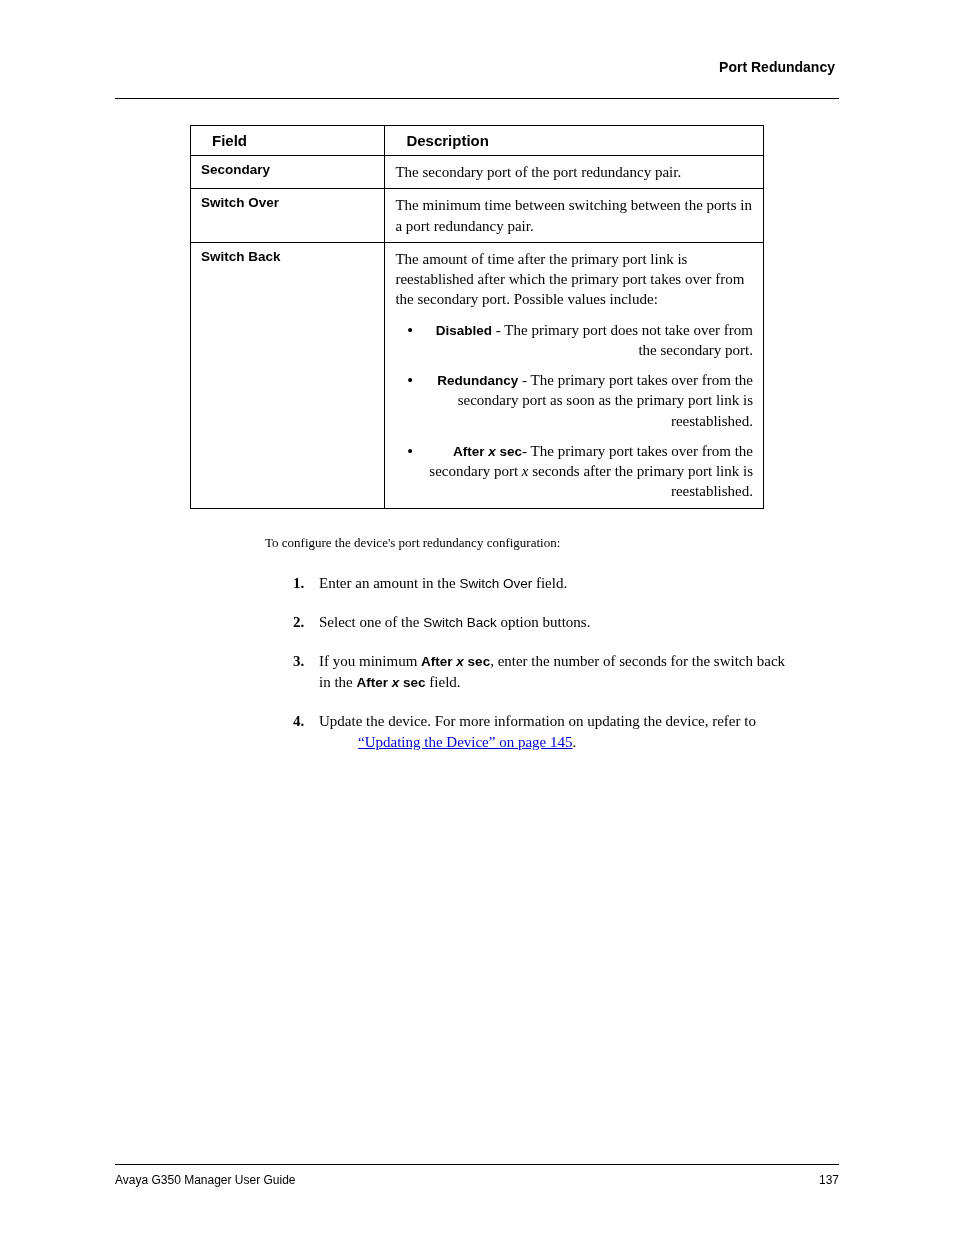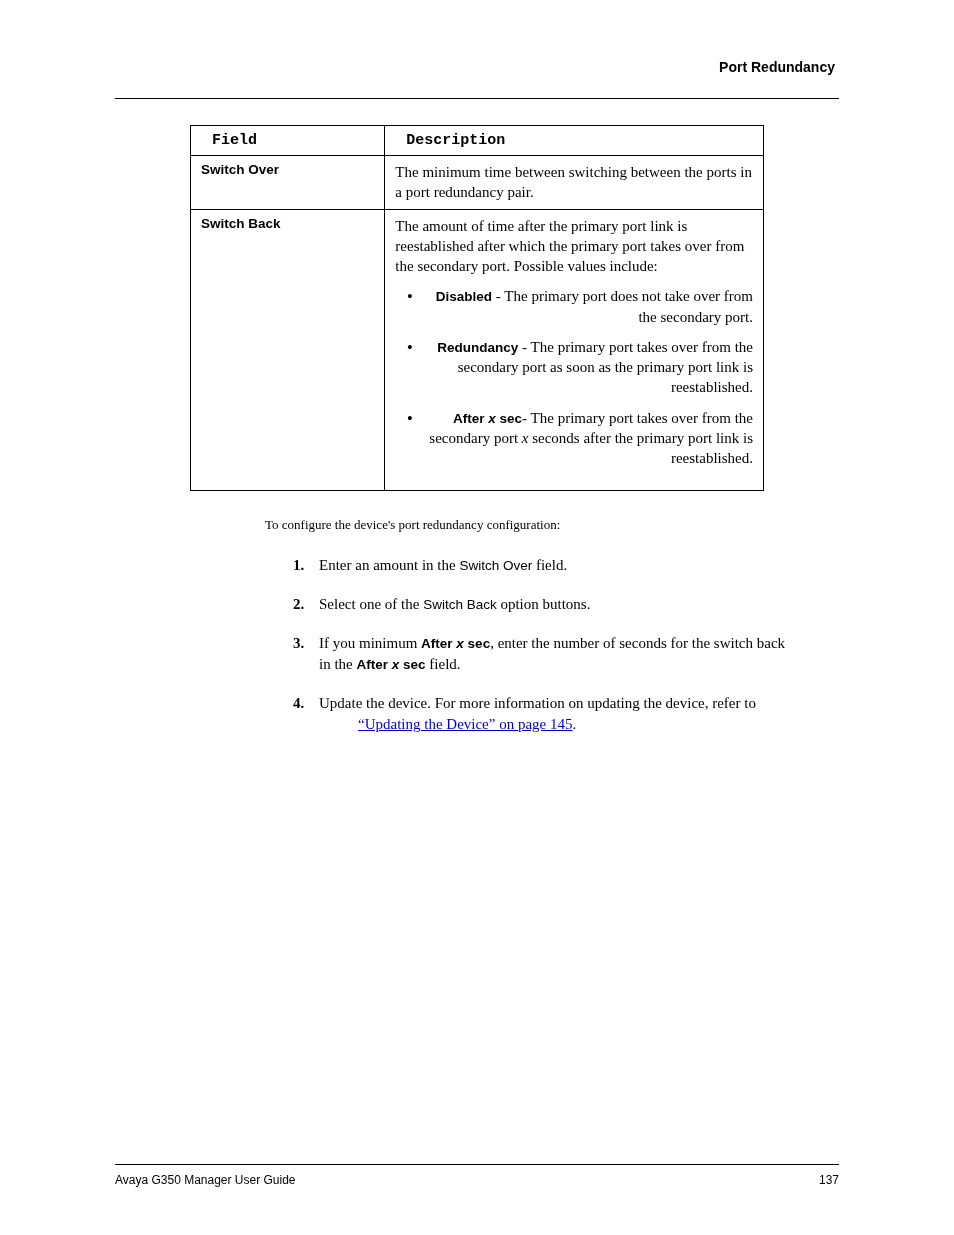--- a/index.html
+++ b/index.html
@@ -40,21 +40,21 @@
       margin: 0 auto;
     }
     th, td {
       border: 1px solid #000;
       padding: 6px 10px;
       text-align: left;
       vertical-align: top;
       font-size: 15px;
     }
     th {
-      font-family: Liberation Mono, monospace;
+      font-family: Liberation Sans, sans-serif;
       font-weight: bold;
       padding-left: 21px;
     }
     td.field-col {
       font-family: Verdana, Arial, sans-serif;
       font-weight: bold;
       font-size: 13.5px;
       width: 195px;
       vertical-align: top;
     }
@@ -74,21 +74,21 @@
       margin-bottom: 10px;
       line-height: 1.35;
       text-align: right;
     }
     .switchback-list li::before {
       content: "•";
       position: absolute;
       left: -16px;
       font-weight: bold;
     }
-    .switchback-list li:last-child { margin-bottom: 16px; }
+    .switchback-list li:last-child { margin-bottom: 0; }
     .sb-strong {
       font-family: Verdana, Arial, sans-serif;
       font-weight: bold;
       font-size: 13.5px;
     }
     .sb-ital { font-style: italic; }
     .intro-text {
       font-family: Liberation Serif, serif;
       font-size: 13px;
       margin-top: 26px;
@@ -145,20 +145,24 @@
 <div class="content">
   <table>
     <thead>
       <tr>
         <th>Field</th>
         <th>Description</th>
       </tr>
     </thead>
     <tbody>
       <tr>
+        <td class="field-col">Secondary</td>
+        <td class="desc-col">The secondary port of the port redundancy pair.</td>
+      </tr>
+      <tr>
         <td class="field-col">Switch Over</td>
         <td class="desc-col">The minimum time between switching between the ports in a port redundancy pair.</td>
       </tr>
       <tr>
         <td class="field-col">Switch Back</td>
         <td class="desc-col">
           <span>The amount of time after the primary port link is reestablished after which the primary port takes over from the secondary port. Possible values include:</span>
           <ul class="switchback-list">
             <li><span class="sb-strong">Disabled</span><span> - </span><span>The primary port does not take over from the secondary port.</span></li>
             <li><span class="sb-strong">Redundancy</span><span> - </span><span>The primary port takes over from the secondary port as soon as the primary port link is reestablished.</span></li>

